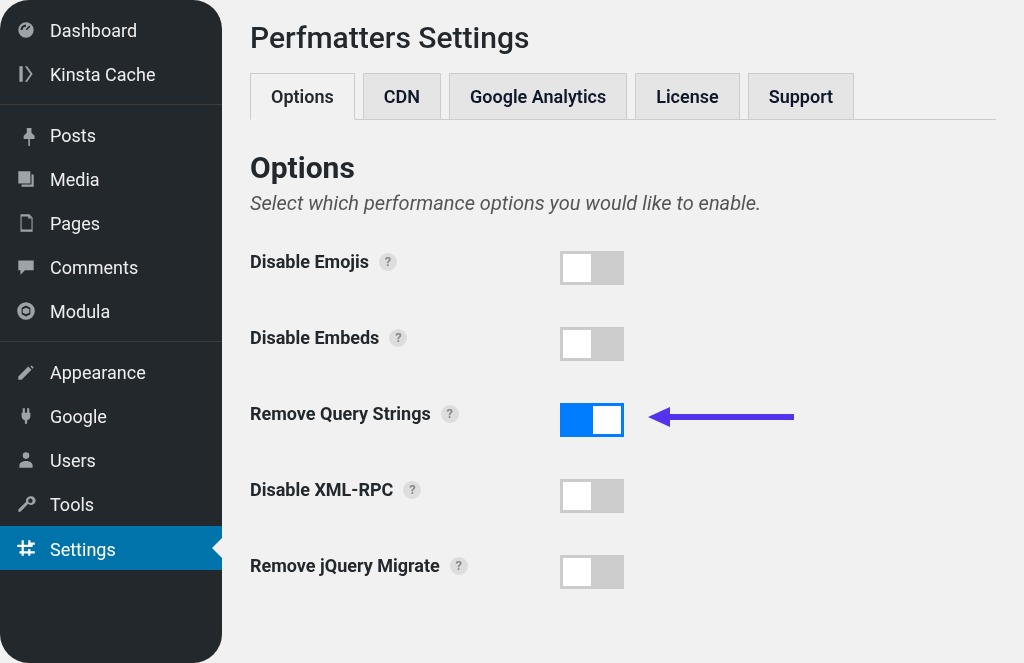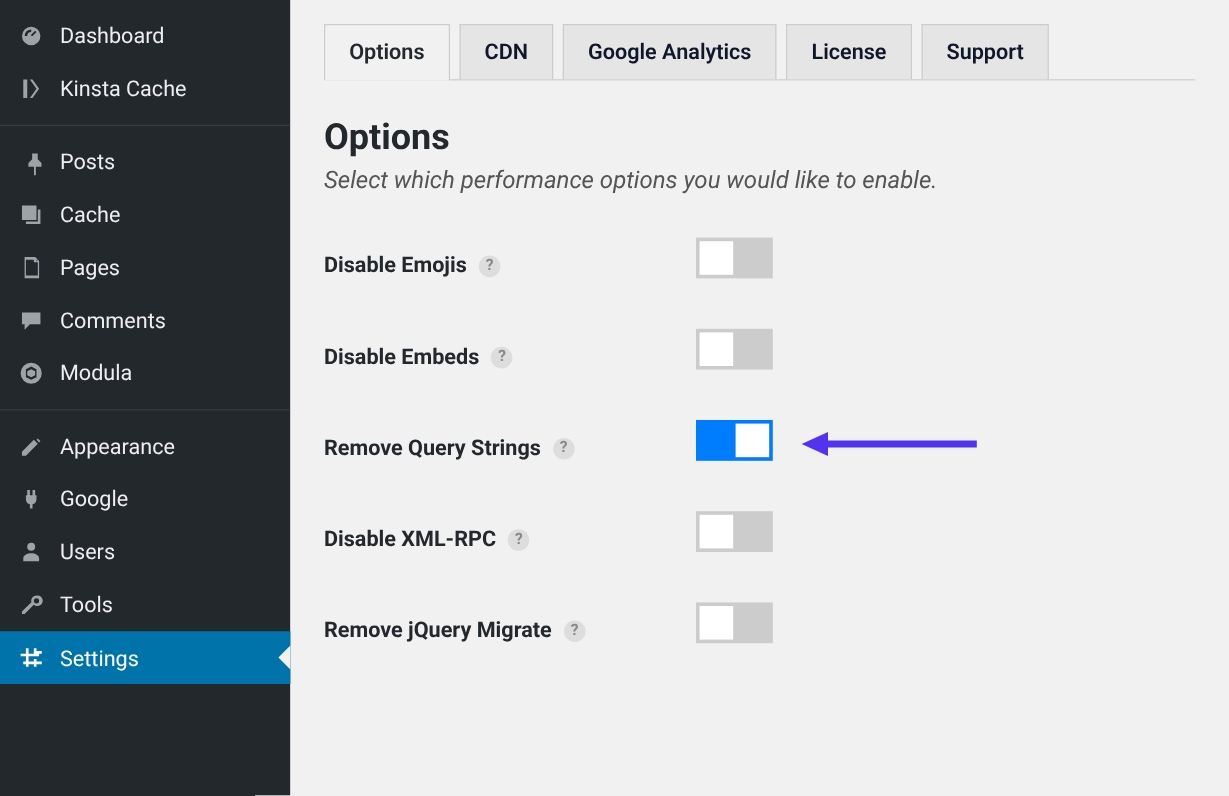--- a/index.html
+++ b/index.html
@@ -9,24 +9,25 @@
       font-family: -apple-system, BlinkMacSystemFont, "Segoe UI", Roboto, sans-serif;
     }
     body {
       display: flex;
       width: 1024px;
       height: 663px;
       overflow: hidden;
       background: #f1f1f1;
     }
     .sidebar {
-      width: 242px;
+      width: 222px;
       background: #23282d;
       flex-shrink: 0;
       padding-top: 8px;
+      border-radius: 29px;
     }
     .sidebar-item {
       display: flex;
       align-items: center;
       padding: 10px 14px;
       color: #eee;
       font-size: 18px;
       cursor: pointer;
       position: relative;
     }
@@ -105,21 +106,21 @@
       margin-bottom: 6px;
     }
     .section-desc {
       font-style: italic;
       color: #555;
       font-size: 20px;
       margin-bottom: 36px;
     }
     .option-row {
       display: flex;
-      align-items: flex-end;
+      align-items: flex-start;
       margin-bottom: 42px;
     }
     .option-label {
       width: 310px;
       font-size: 18px;
       font-weight: 700;
       color: #23282d;
       display: flex;
       align-items: center;
     }
@@ -193,21 +194,21 @@
         </svg>
     </span>
     <span>Posts</span>
   </div>
   <div class="sidebar-item">
     <span class="sidebar-icon">
       <svg width="22" height="22" viewBox="0 0 20 20" fill="currentColor">
           <path d="M3 3h11v11H3V3zm3 14h11V6h-2v9H6v2zm1-11a1 1 0 110 2 1 1 0 010-2zm-2 7l2-3 2 2 3-4 2 5H5z"></path>
         </svg>
     </span>
-    <span>Cache</span>
+    <span>Media</span>
   </div>
   <div class="sidebar-item">
     <span class="sidebar-icon">
       <svg width="22" height="22" viewBox="0 0 20 20" fill="currentColor">
           <path d="M5 2h8l3 3v13H5V2zm1 2v12h9V6h-3V4H6zm8 0v1h1l-1-1z"></path>
         </svg>
     </span>
     <span>Pages</span>
   </div>
   <div class="sidebar-item">
@@ -263,20 +264,21 @@
     <span class="sidebar-icon">
       <svg width="22" height="22" viewBox="0 0 20 20" fill="currentColor">
           <path d="M6 3h2v4h8v2H8v8H6v-8H2V7h4V3zm8 0v2h4v2h-4v2h-2V3h2zM4 13h8v2H4v-2zm10 0h4v2h-4v2h-2v-6h2v2z"></path>
         </svg>
     </span>
     <span>Settings</span>
   </div>
 </div>
 
 <div class="main">
+  <h1 class="page-title">Perfmatters Settings</h1>
 
   <div class="tabs">
     <div class="tab active">Options</div>
     <div class="tab">CDN</div>
     <div class="tab">Google Analytics</div>
     <div class="tab">License</div>
     <div class="tab">Support</div>
   </div>
 
   <div class="options-section">

